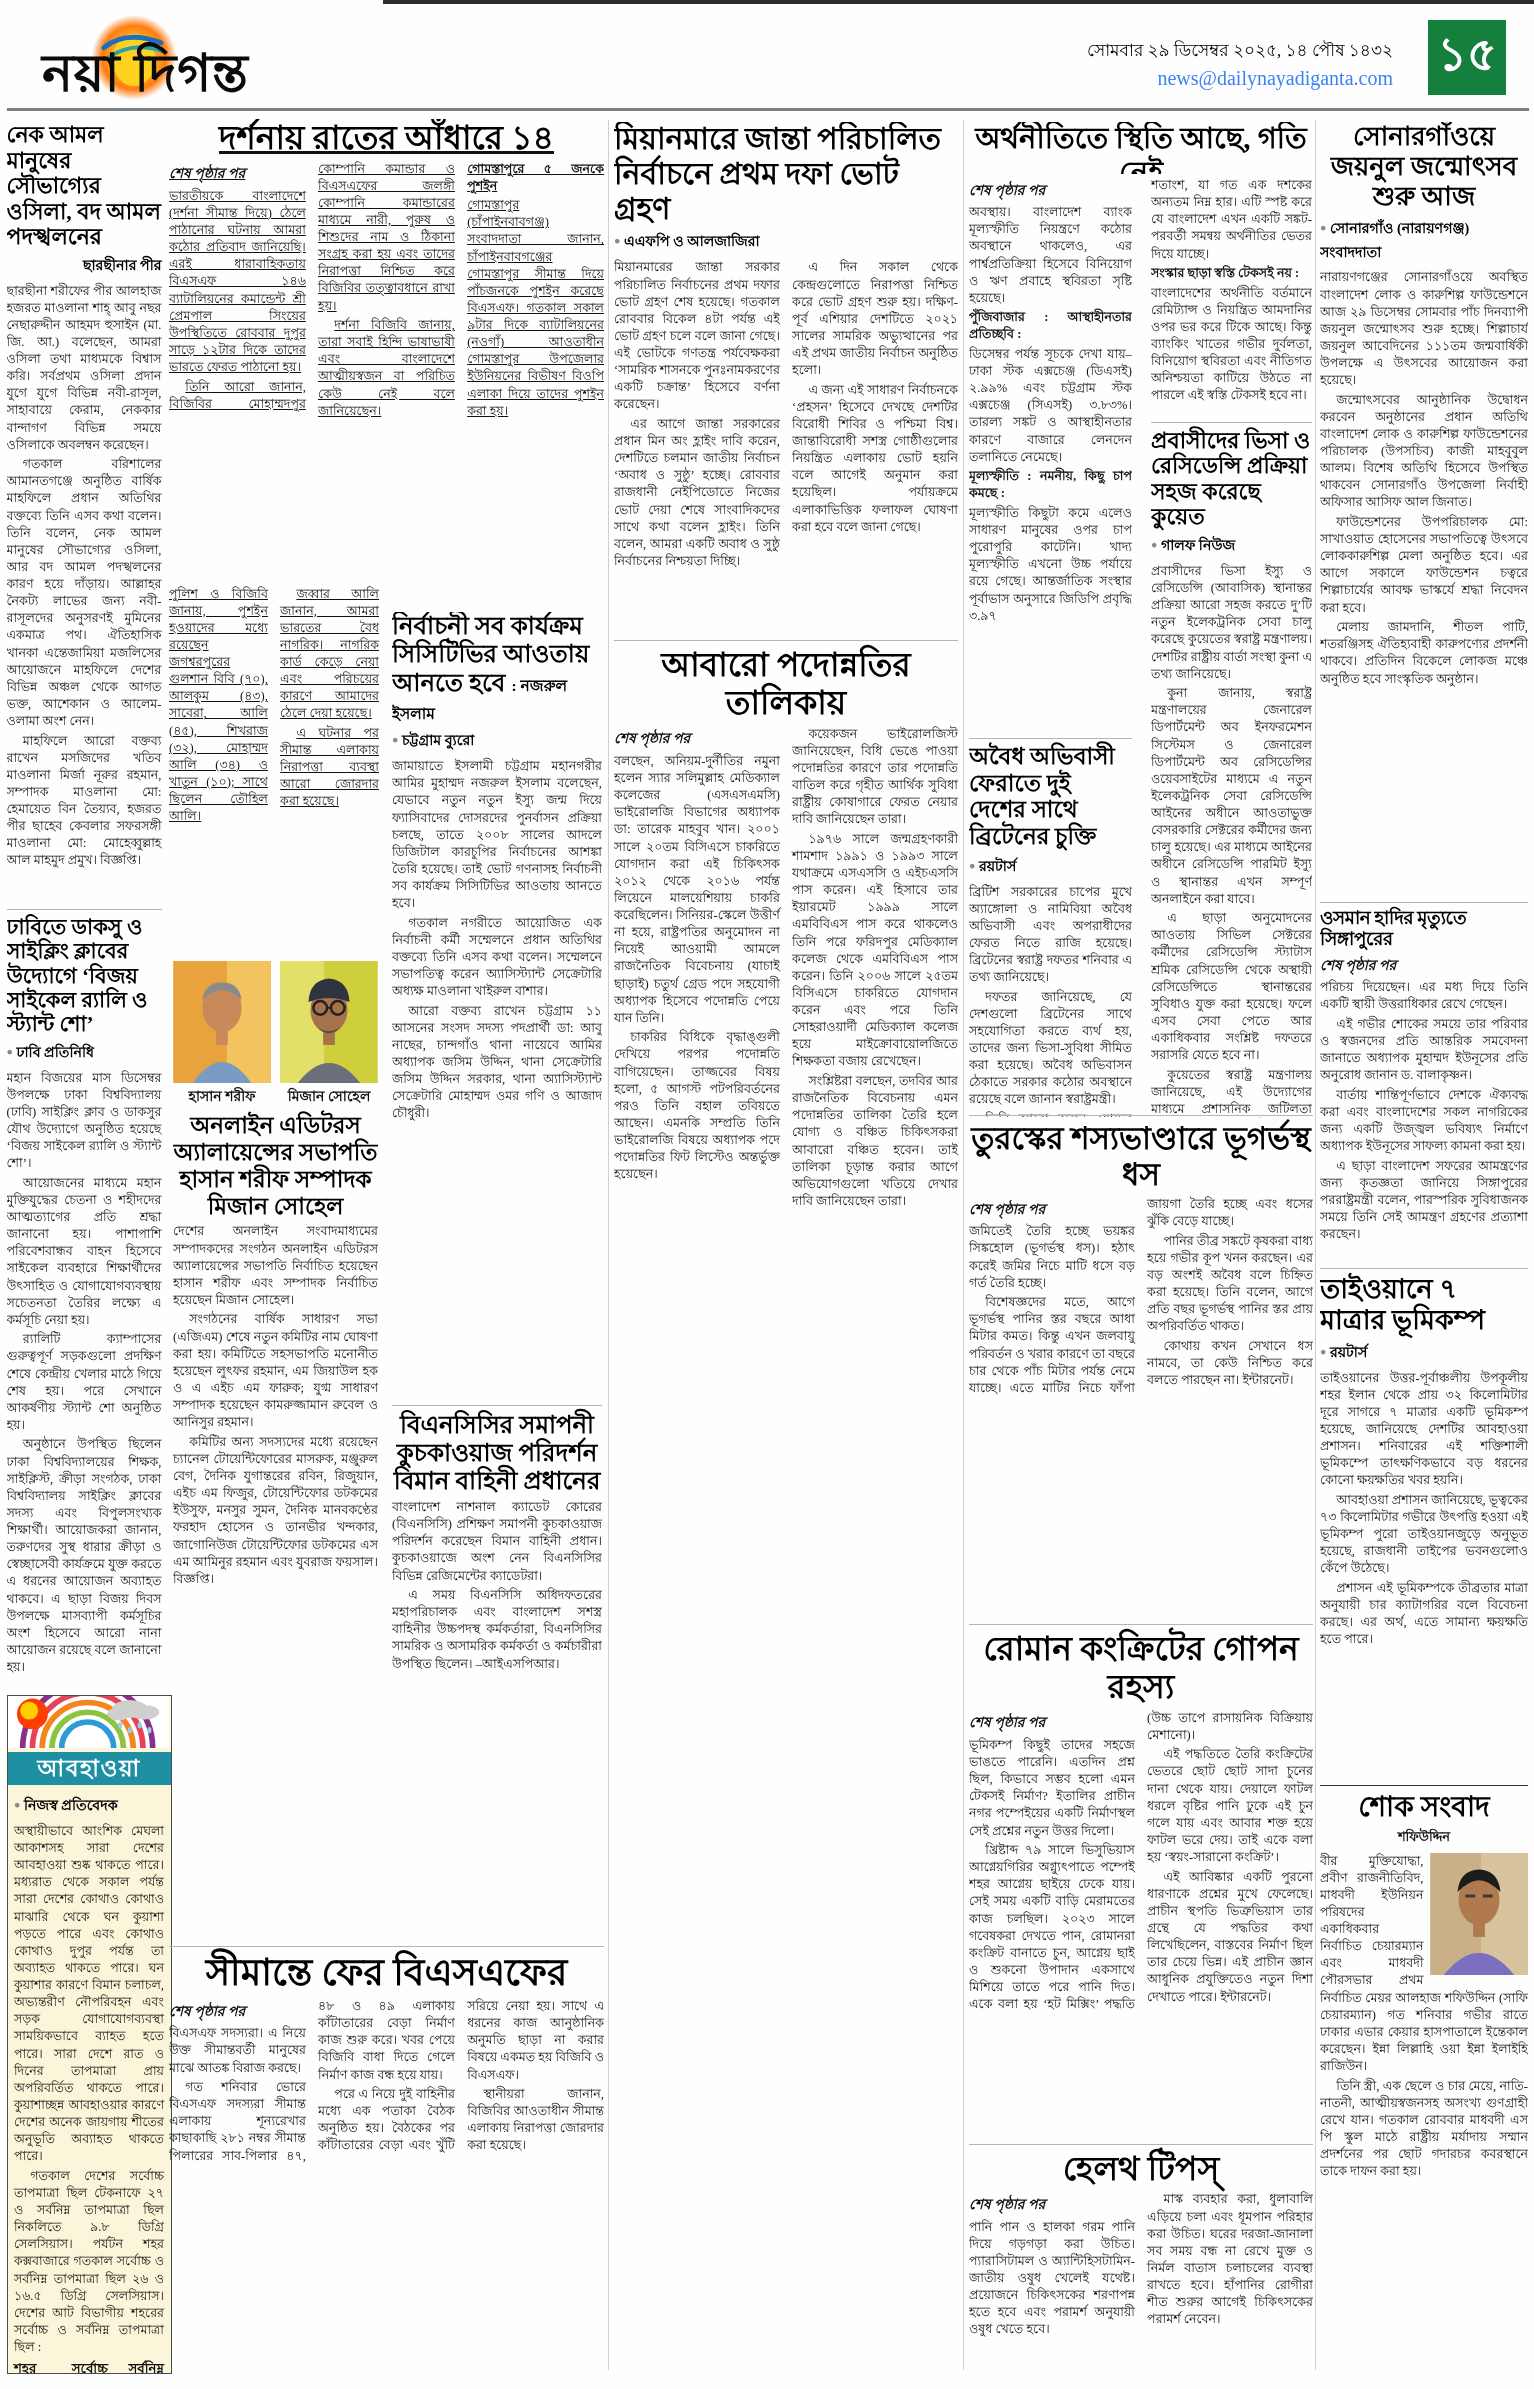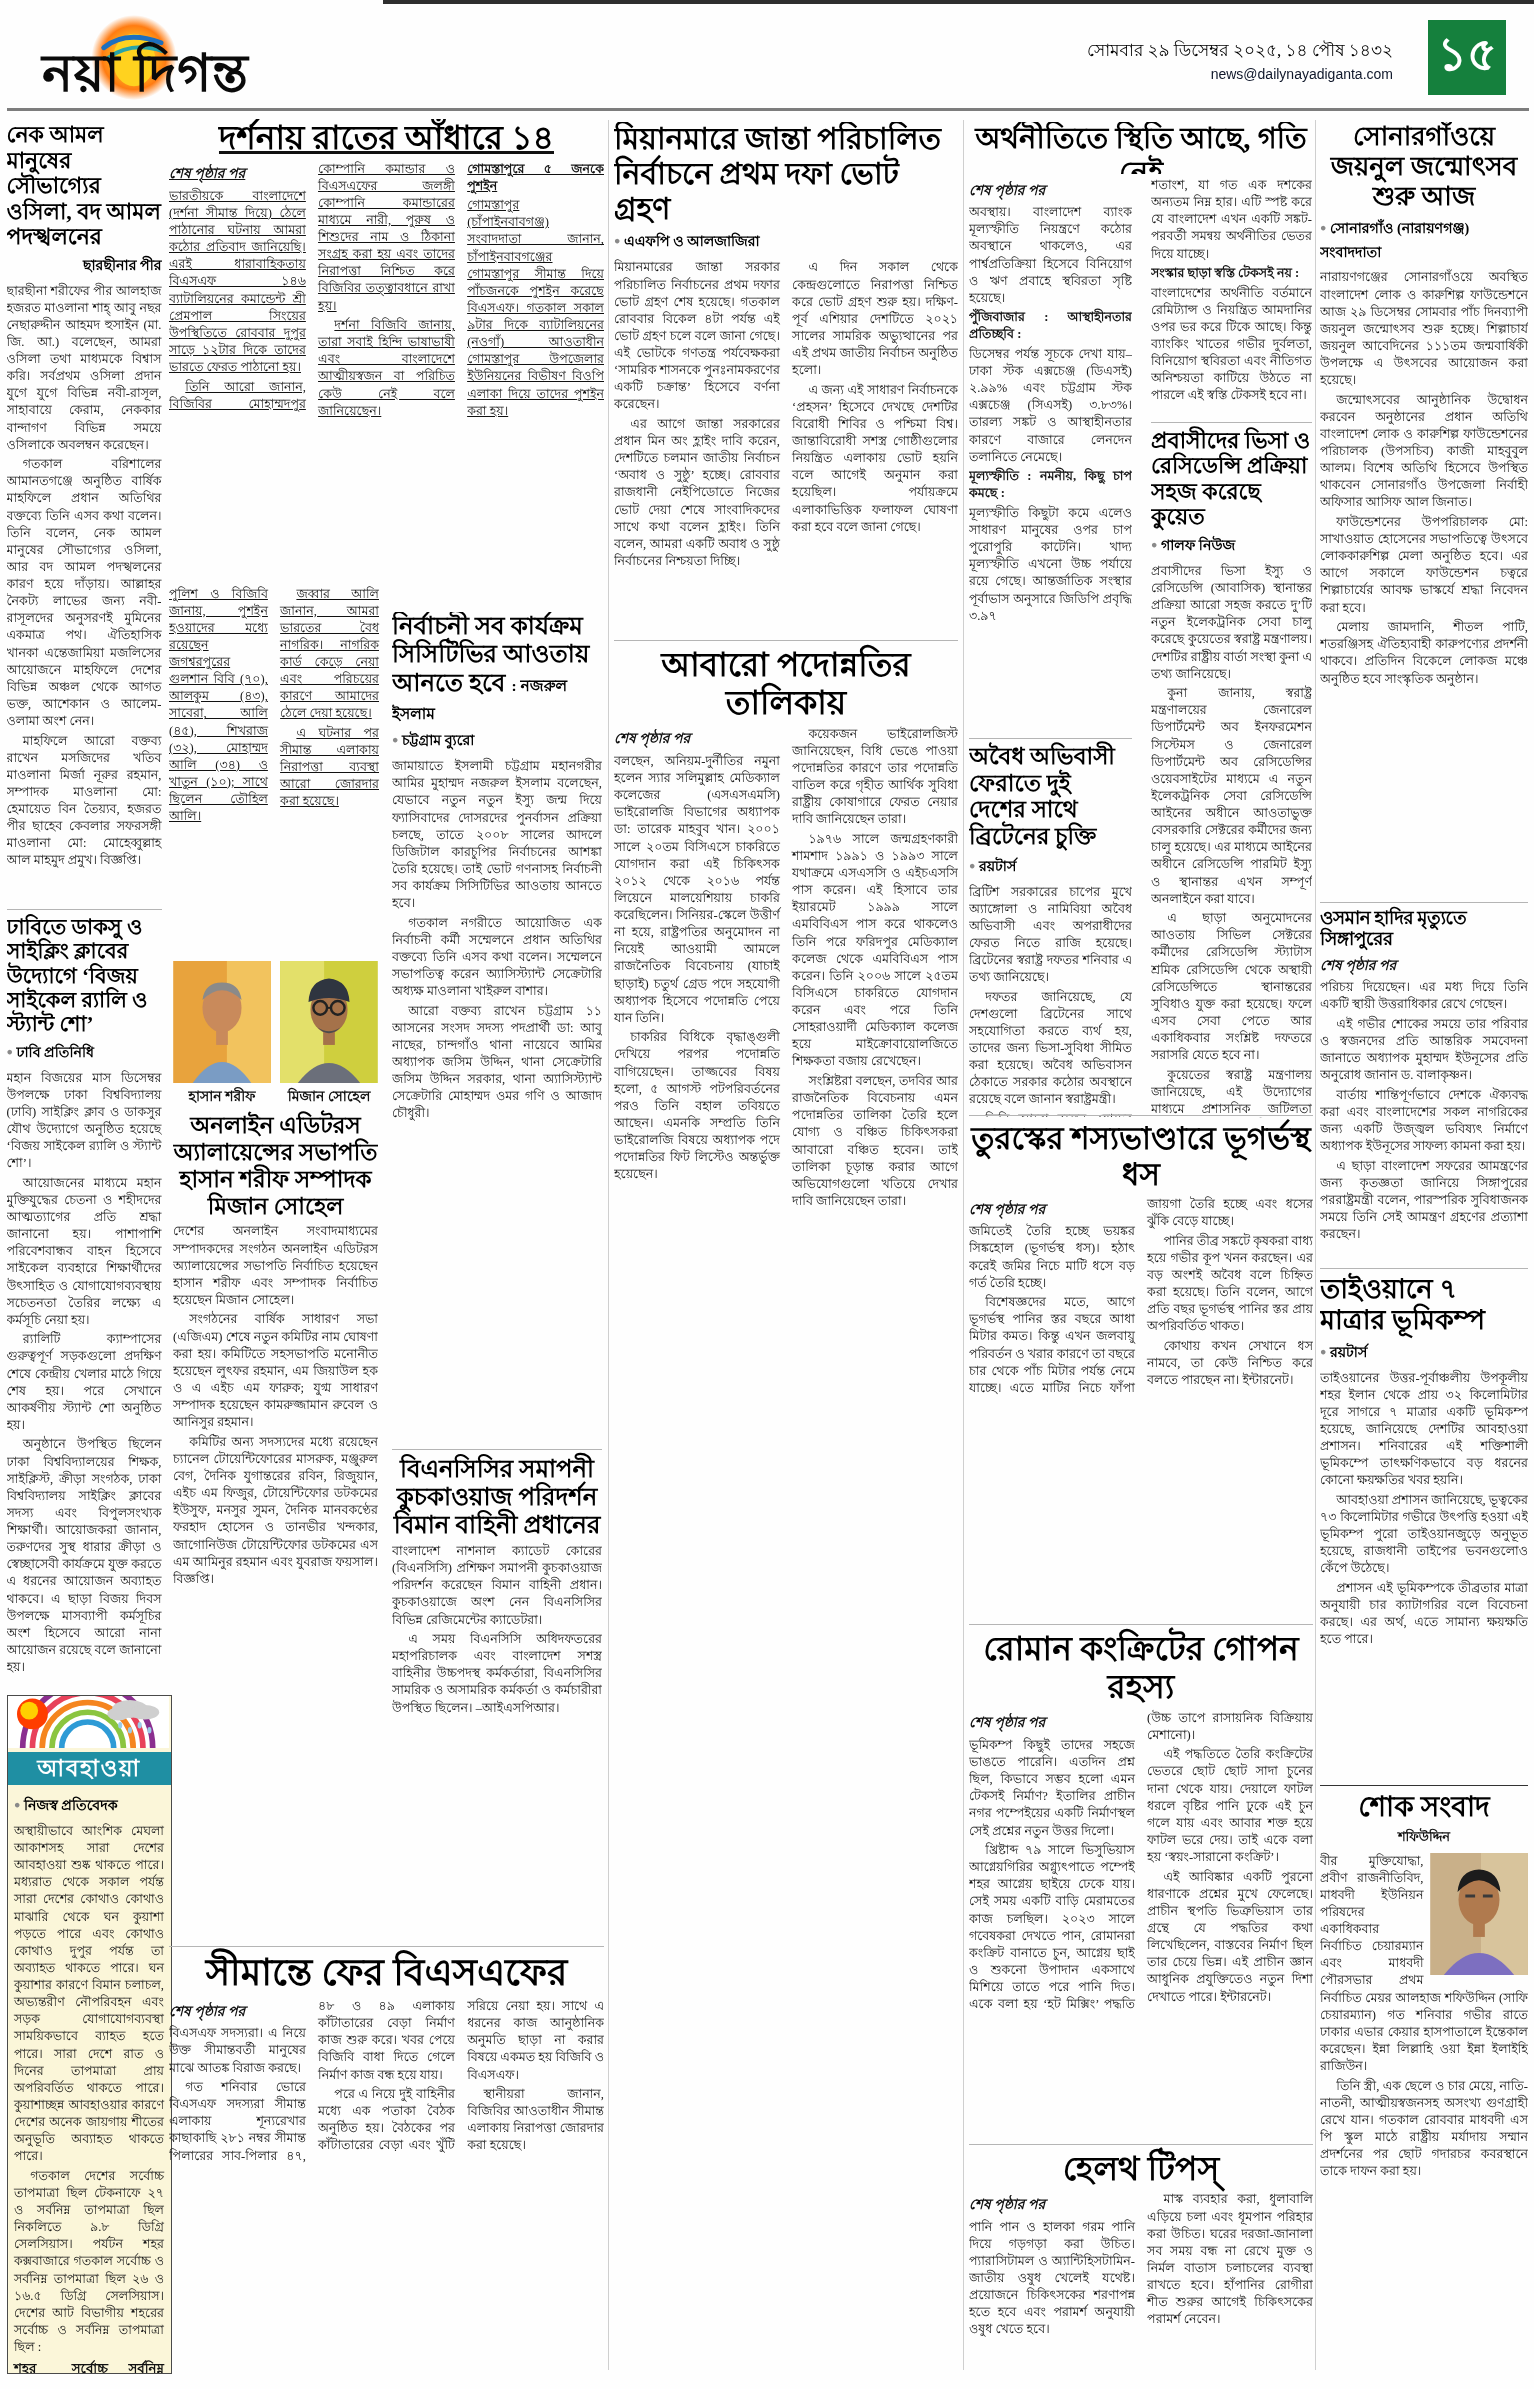--- a/index.html
+++ b/index.html
@@ -7,21 +7,21 @@
     width:1535px;height:2389px;position:relative;background:#fefefe;
     font-family:"Liberation Serif","DejaVu Serif",serif;color:#111;
   }
   .topstrip{position:absolute;top:0;left:383px;right:0;height:4.1px;background:#2e2e2e;}
   
   .logo{position:absolute;left:42px;top:18px;width:269px;height:91px;}
   .logo svg{position:absolute;left:47px;top:-3.3px;}
   .logo-text{position:absolute;left:0;top:14.7px;font-size:52px;font-weight:bold;color:#0a0a0a;letter-spacing:0.8px;white-space:nowrap;}
   .dateline{position:absolute;right:142px;top:39px;text-align:right;line-height:1.45;}
   .dateline .d1{font-size:17px;color:#000;}
-  .dateline .d2{font-size:14px;color:#0f172a;font-family:Liberation Sans, sans-serif;}
+  .dateline .d2{font-size:20px;color:#3b82f6;font-family:Liberation Serif, serif;}
   .pagenum{position:absolute;right:29px;top:19.5px;width:78px;height:75px;background:#15803d;color:#fff;
     font-size:46px;font-weight:bold;display:flex;align-items:center;justify-content:center;}
   .mastrule{position:absolute;left:6.5px;right:6.5px;top:108px;height:3.3px;background:#7d7d7d;}
   
   .art{position:absolute;overflow:hidden;}
   .hl{font-weight:bold;color:#000;line-height:1.16;margin:0 0 3.3px 0;}
   .hl-c{text-align:center;}
   .byline{font-weight:bold;font-size:14.2px;margin:4.1px 0 4.9px 0;color:#000;}
   .byline .dot{color:#8a8a8a;font-size:10.6px;vertical-align:1.6px;}
   .cont{font-weight:bold;font-style:italic;font-size:14px;margin:1.6px 0;}
@@ -49,21 +49,21 @@
   .wrow span:nth-child(2){flex:1;text-align:left;}
   .wrow span:nth-child(3){flex:1;text-align:right;}
   .whead span{font-weight:bold;font-size:13.4px;}
   #art-darshana{left:169px;top:119px;width:435px;height:835px;text-decoration:underline;}
   #art-darshana .hl{font-size:33px;}
   .darshana-b1{height:425px;}
   .darshana-b2{width:210px;height:337px;}
   #art-nirbachoni{left:392px;top:612px;width:210px;height:788px;}
   #art-nirbachoni .hl{font-size:24.4px;}
   .hl-suffix{font-size:15.5px;}
-  #art-bncc{left:392px;top:1405px;width:210px;height:536px;margin-top:44px;}
+  #art-bncc{left:392px;top:1405px;width:210px;height:536px;}
   #art-bncc .hl{font-size:24.4px;text-align:center;}
   #art-editors{left:173px;top:961px;width:205px;height:980px;}
   #art-editors .hl{font-size:23px;margin-top:4.9px;}
   .photo-row{display:flex;justify-content:space-between;}
   .photo-row figure{margin:0;width:98px;}
   .photo-row svg{display:block;width:98px;height:122px;}
   .photo-row figcaption{font-weight:bold;font-size:14px;text-align:center;margin-top:1.6px;}
   #art-shimante{left:169px;top:1946px;width:435px;height:426px;}
   #art-shimante .hl{font-size:37px;}
   #art-myanmar{left:614px;top:122px;width:344px;height:513px;}

